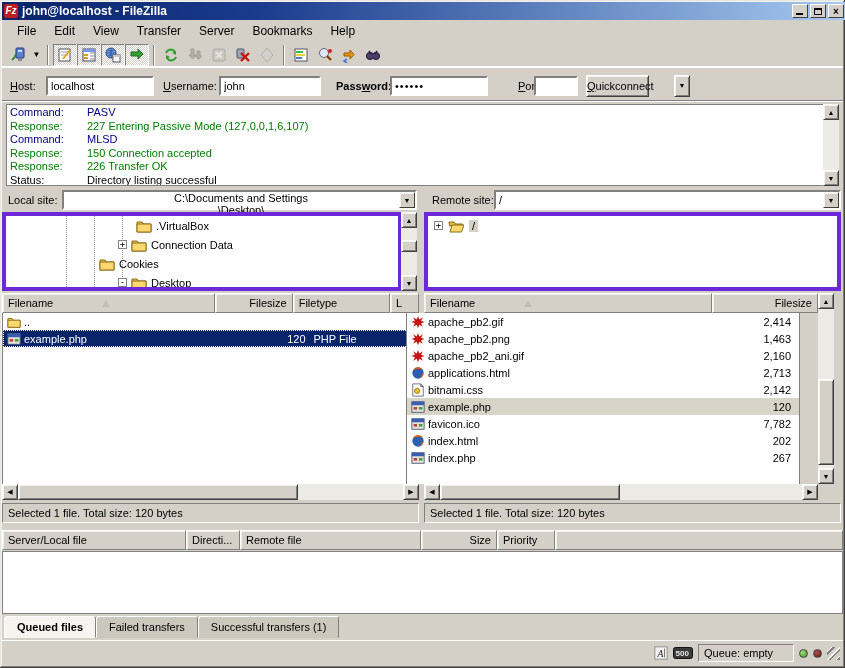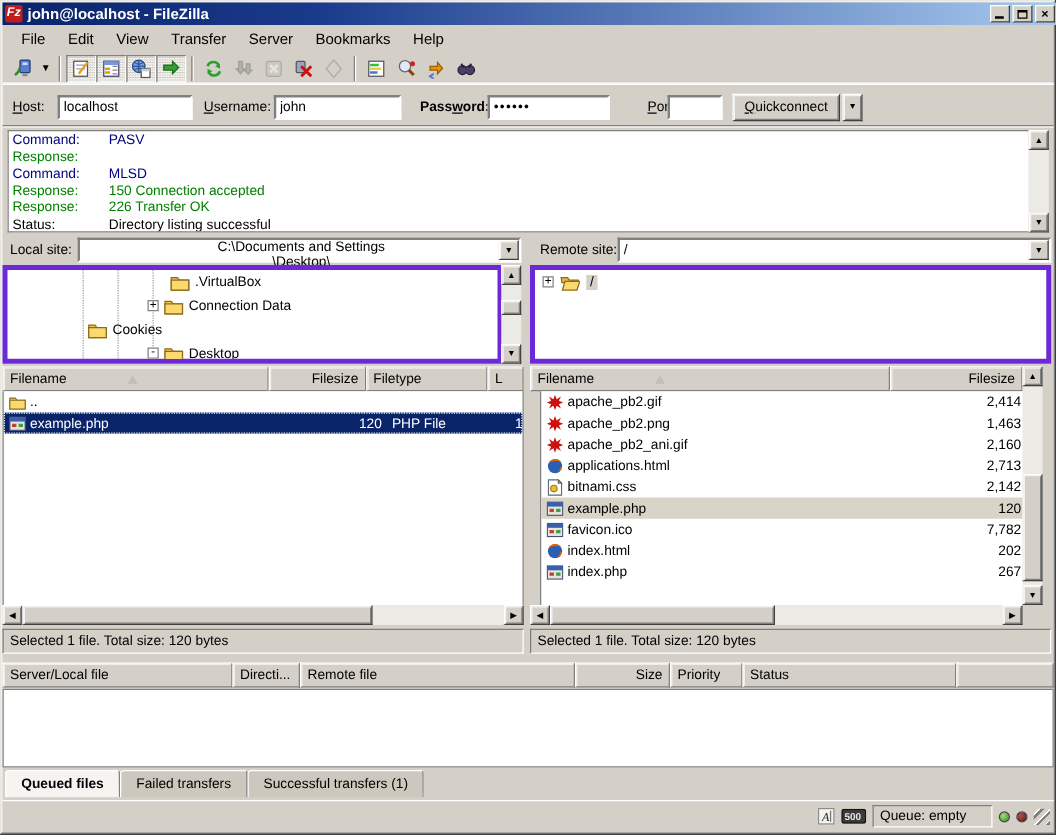--- a/index.html
+++ b/index.html
@@ -220,30 +220,31 @@
 
   <div class="abs qcbar"></div>
   <span class="abs qc-label" style="left:10px;"><u>H</u>ost:</span>
   <input class="abs field" style="left: 46px; top: 76px; width: 108px; height: 20px;" value="localhost">
   <span class="abs qc-label" style="left:163px;"><u>U</u>sername:</span>
   <input class="abs field" style="left: 219px; top: 76px; width: 102px; height: 20px;" value="john">
   <span class="abs qc-label" style="left:336px;font-weight:bold;">Pass<u>w</u>ord:</span>
   <input class="abs field" style="left: 390px; top: 76px; width: 98px; height: 20px; letter-spacing: 1px;" value="••••••">
   <span class="abs qc-label" style="left:518px;"><u>P</u>ort:</span>
   <input class="abs field" style="left: 534px; top: 76px; width: 44px; height: 20px;" value="">
-  <span class="abs qc-btn" style="left:586px;top:75px;width:86px;height:22px;"><u>Q</u>uickconnect</span>
+  <span class="abs qc-btn" style="left:586px;top:75px;width:63px;height:22px;"><u>Q</u>uickconnect</span>
   <span class="abs qc-btn" style="left:674px;top:75px;width:16px;height:22px;font-size:7px;">▼</span>
 
   <div class="abs logbox">
     <div class="logline">
         <span class="log-label cmd">Command:</span>
         <span class="cmd">PASV</span>
       </div>
     <div class="logline">
         <span class="log-label resp">Response:</span>
+        <span class="resp">227 Entering Passive Mode (127,0,0,1,6,107)</span>
       </div>
     <div class="logline">
         <span class="log-label cmd">Command:</span>
         <span class="cmd">MLSD</span>
       </div>
     <div class="logline">
         <span class="log-label resp">Response:</span>
         <span class="resp">150 Connection accepted</span>
       </div>
     <div class="logline">
@@ -286,21 +287,21 @@
       <span style="margin-left:4px;">.VirtualBox</span>
     </div>
     <div class="tree-row">
       <span class="expander" style="margin-left:112px;">+</span>
       <svg class="icon16" style="margin-left:4px;" viewBox="0 0 16 16">
           <path d="M1,4 h5 l1.5,2 h7.5 v8 h-14 z" fill="#f3c64f" stroke="#8a6d1c"></path>
           <path d="M1,6 h14 v8 h-14 z" fill="#fcd96f" stroke="#8a6d1c"></path>
         </svg>
       <span style="margin-left:4px;">Connection Data</span>
     </div>
-    <div class="tree-row" style="padding-left:64px;">
+    <div class="tree-row" style="padding-left:93px;">
       <svg class="icon16" viewBox="0 0 16 16">
           <path d="M1,4 h5 l1.5,2 h7.5 v8 h-14 z" fill="#f3c64f" stroke="#8a6d1c"></path>
           <path d="M1,6 h14 v8 h-14 z" fill="#fcd96f" stroke="#8a6d1c"></path>
         </svg>
       <span style="margin-left:4px;">Cookies</span>
     </div>
     <div class="tree-row">
       <span class="expander" style="margin-left:112px;">-</span>
       <svg class="icon16" style="margin-left:4px;" viewBox="0 0 16 16">
           <path d="M1,4 h5 l1.5,2 h7.5 v8 h-14 z" fill="#f3c64f" stroke="#8a6d1c"></path>
@@ -369,21 +370,21 @@
   <div class="abs status-line" style="left:2px;top:503px;width:417px;">Selected 1 file. Total size: 120 bytes</div>
 
   <div class="abs" style="left:424px;top:293px;width:394px;display:flex;">
     <span class="hcell" style="width:288px;">
         <span>Filename</span>
         <span class="sort-asc"></span>
       </span>
     <span class="hcell r" style="width:106px;">Filesize</span>
   </div>
 
-  <div class="abs listbox" style="left:432px;top:313px;width:394px;height:171px;">
+  <div class="abs listbox" style="left:406px;top:313px;width:394px;height:171px;">
     <div class="lrow">
       <span class="c" style="width:288px;">
           <svg class="icon14" viewBox="0 0 16 16">
             <path d="M8,1 l1.5,4 4,-2.5 -2,4 4,1.5 -4,1.5 2,4 -4,-2.5 -1.5,4 -1.5,-4 -4,2.5 2,-4 -4,-1.5 4,-1.5 -2,-4 4,2.5 z" fill="#cc1111"></path>
           </svg>
           <span>apache_pb2.gif</span>
         </span>
       <span class="c r" style="width:100px;">2,414</span>
     </div>
     <div class="lrow">
@@ -482,24 +483,23 @@
   <div class="abs sb-h" style="left:424px;top:484px;width:394px;">
     <span class="sb-btn">◀</span>
     <span class="sb-thumb" style="width:180px;height:16px;"></span>
     <span class="sb-btn" style="margin-left:auto;">▶</span>
   </div>
   <div class="abs status-line" style="left:424px;top:503px;width:417px;">Selected 1 file. Total size: 120 bytes</div>
 
   <div class="abs" style="left:2px;top:530px;width:841px;display:flex;">
     <span class="hcell" style="width:184px;">Server/Local file</span>
     <span class="hcell" style="width:54px;">Directi...</span>
-    <span class="hcell" style="width:220px;">Remote file</span>
+    <span class="hcell" style="width:181px;">Remote file</span>
     <span class="hcell r" style="width:76px;">Size</span>
     <span class="hcell" style="width:58px;">Priority</span>
-    <span class="hcell" style="width:171px;">Status</span>
     <span class="hcell" style="flex:1;"></span>
   </div>
   <div class="abs" style="left:2px;top:551px;width:841px;height:63px;background:#fff;border:1px solid #808080;"></div>
 
   <div class="abs" style="left:4px;top:616px;display:flex;align-items:flex-end;height:22px;">
     <span class="tab active">Queued files</span>
     <span class="tab">Failed transfers</span>
     <span class="tab">Successful transfers (1)</span>
   </div>
 

